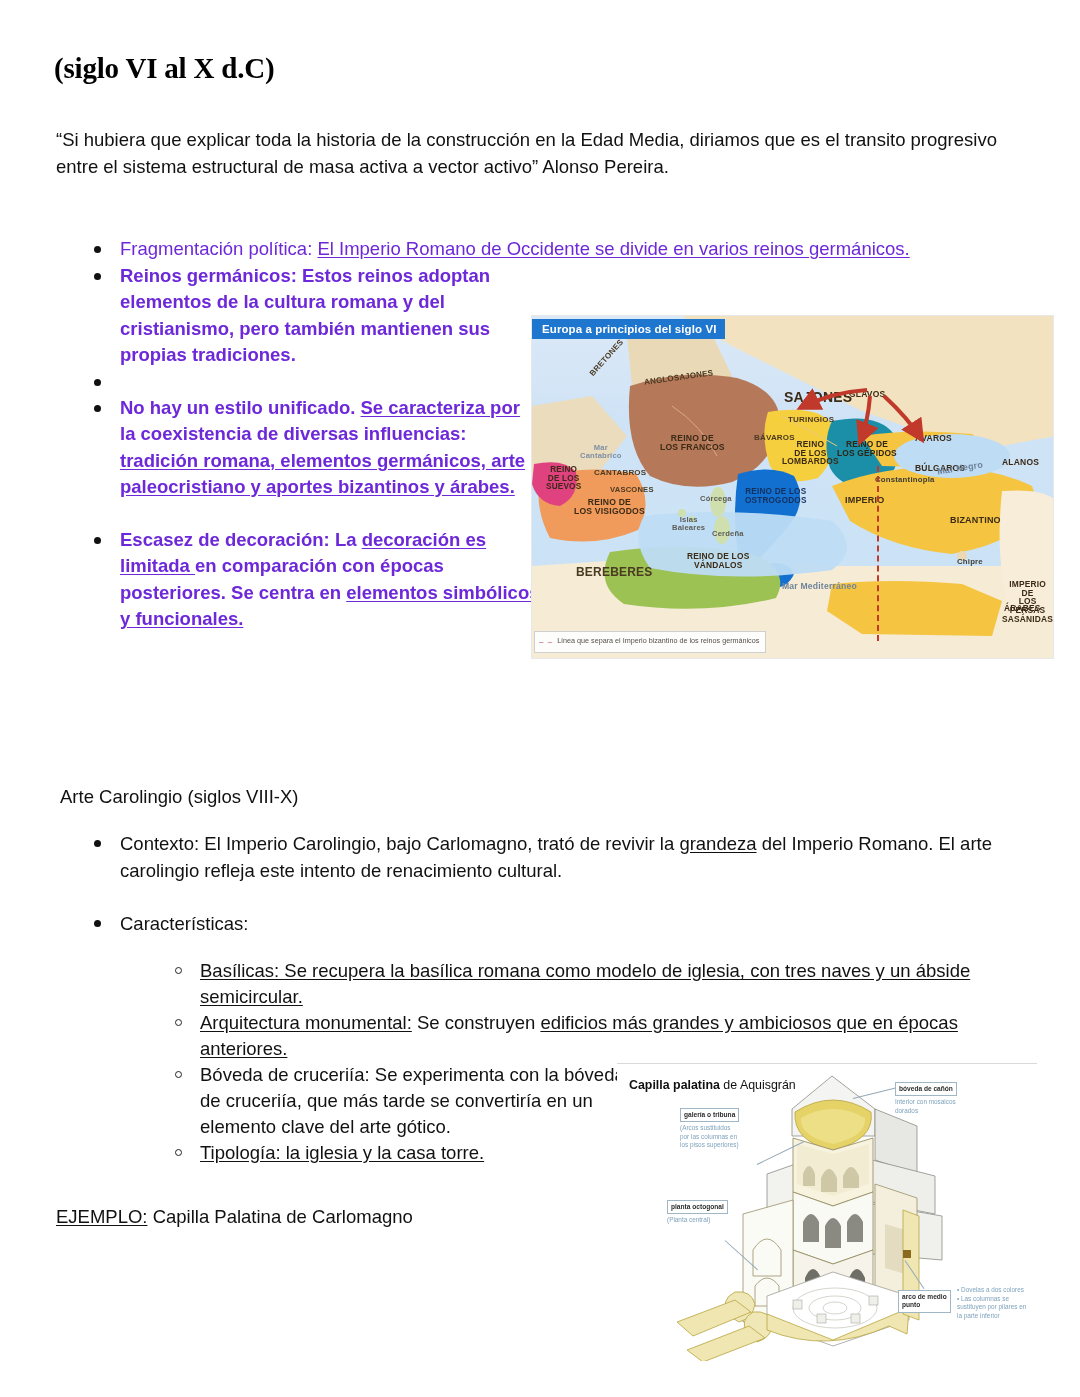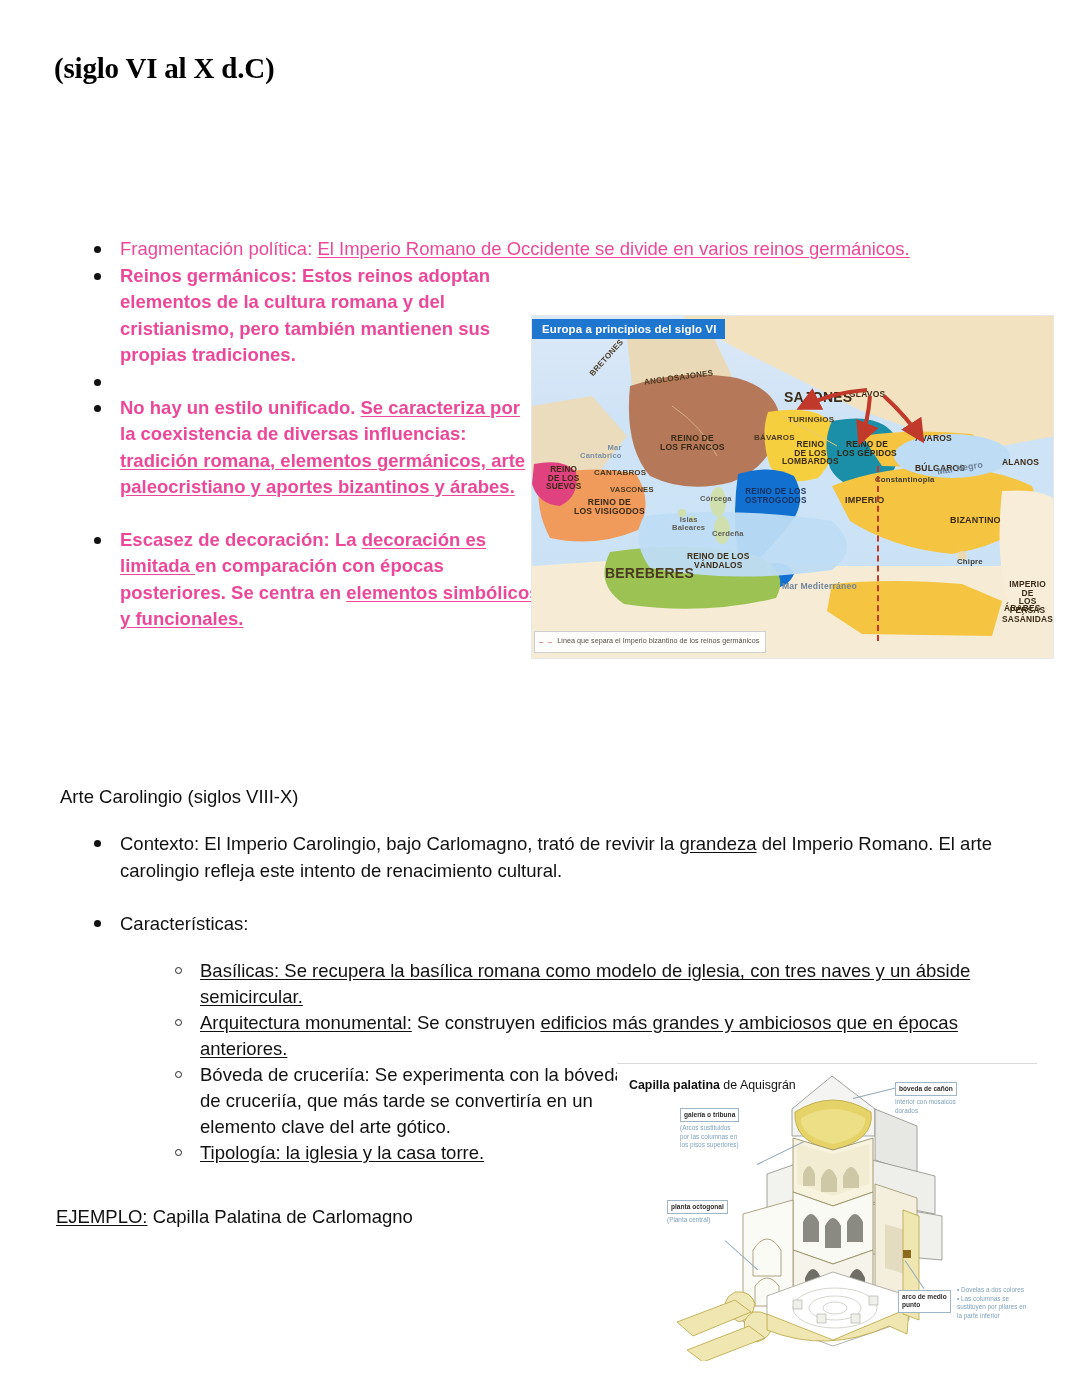--- a/index.html
+++ b/index.html
@@ -50,21 +50,21 @@
     left: 82px;
     top: 236px;
     width: 950px;
   }
   .bullets-1 .li {
     position: relative;
     padding-left: 38px;
     font-size: 18.5px;
     line-height: 26.5px;
     margin-bottom: 0px;
-    color: #ec4899;
+    color: #6d28d9;
   }
   .bullets-1 .li::before {
     content: "";
     position: absolute;
     left: 12px;
     top: 10px;
     width: 7px;
     height: 7px;
     background: #111;
     border-radius: 50%;
@@ -256,20 +256,21 @@
     transform-origin: left center;
   }
 </style>
 </head>
 <body>
 
 <div class="page">
 
   <div class="doc-title">(siglo VI al X d.C)</div>
 
+  <div class="quote">“Si hubiera que explicar toda la historia de la construcción en la Edad Media, diriamos que es el transito progresivo entre el sistema estructural de masa activa a vector activo” Alonso Pereira.</div>
 
   <div class="bullets-1">
     <div class="li w-wide" style="margin-bottom:0px;">
       <span>Fragmentación política: </span><u class="ul">El Imperio Romano de Occidente se divide en varios reinos germánicos.</u>
     </div>
 
     <div class="li w-narrow" style="margin-bottom:0px;">
       <span>Reinos germánicos: Estos reinos adoptan elementos de la cultura romana y del cristianismo, pero también mantienen sus propias tradiciones.</span>
     </div>
 
@@ -389,33 +390,33 @@
         <div class="lbl" style="left: 250px; top: 124px; font-size: 8.4px; color: rgb(58, 42, 22);">REINO
 DE LOS
 LOMBARDOS</div>
         <div class="lbl" style="left: 305px; top: 124px; font-size: 8.4px; color: rgb(45, 36, 20);">REINO DE
 LOS GÉPIDOS</div>
         <div class="lbl" style="left: 14px; top: 150px; font-size: 8.2px; color: rgb(58, 42, 22);">REINO
 DE LOS
 SUEVOS</div>
         <div class="lbl" style="left: 62px; top: 153px; font-size: 8px; color: rgb(74, 58, 34);">CANTABROS</div>
         <div class="lbl" style="left: 78px; top: 170px; font-size: 7.6px; color: rgb(74, 58, 34);">VASCONES</div>
-        <div class="lbl" style="left: 48px; top: 128px; font-size: 7.6px; color: rgb(125, 143, 163); text-align: right;">Mar
+        <div class="lbl" style="left: 48px; top: 128px; font-size: 7.6px; color: rgb(125, 143, 163);">Mar
 Cantabrico</div>
         <div class="lbl" style="left: 42px; top: 182px; font-size: 8.6px; color: rgb(58, 42, 22);">REINO DE
 LOS VISIGODOS</div>
         <div class="lbl" style="left: 213px; top: 172px; font-size: 8.2px; color: rgb(21, 48, 94);">REINO DE LOS
 OSTROGODOS</div>
         <div class="lbl" style="left: 168px; top: 179px; font-size: 7.6px; color: rgb(92, 92, 85);">Córcega</div>
         <div class="lbl" style="left: 140px; top: 200px; font-size: 7.6px; color: rgb(92, 92, 85);">Islas
 Baleares</div>
         <div class="lbl" style="left: 180px; top: 214px; font-size: 7.6px; color: rgb(92, 92, 85);">Cerdeña</div>
         <div class="lbl" style="left: 155px; top: 236px; font-size: 8.4px; color: rgb(58, 42, 22);">REINO DE LOS
 VÁNDALOS</div>
-        <div class="lbl" style="left: 73px; top: 250px; font-size: 14px; color: rgb(74, 58, 34);">BEREBERES</div>
+        <div class="lbl" style="left: 44px; top: 250px; font-size: 12px; color: rgb(74, 58, 34);">BEREBERES</div>
         <div class="lbl" style="left: 313px; top: 180px; font-size: 9px; color: rgb(58, 42, 22);">IMPERIO</div>
         <div class="lbl" style="left: 382px; top: 200px; font-size: 9px; color: rgb(58, 42, 22); margin-left: 36px;">BIZANTINO</div>
         <div class="lbl" style="left: 343px; top: 160px; font-size: 7.8px; color: rgb(60, 60, 52);">Constantinopla</div>
         <div class="lbl" style="left: 425px; top: 242px; font-size: 7.8px; color: rgb(60, 60, 52);">Chipre</div>
         <div class="lbl" style="left: 470px; top: 228px; font-size: 8.4px; color: rgb(58, 42, 22); margin-top: 36px;">IMPERIO DE
 LOS PERSAS
 SASÁNIDAS</div>
         <div class="lbl" style="left: 472px; top: 288px; font-size: 8.4px; color: rgb(58, 42, 22);">ÁRABES</div>
         <div class="lbl" style="left: 405px; top: 148px; font-size: 9px; color: rgb(111, 132, 153); transform: rotate(-9deg);">Mar Negro</div>
         <div class="lbl" style="left: 250px; top: 266px; font-size: 8.6px; color: rgb(111, 132, 153);">Mar  Mediterráneo</div>

